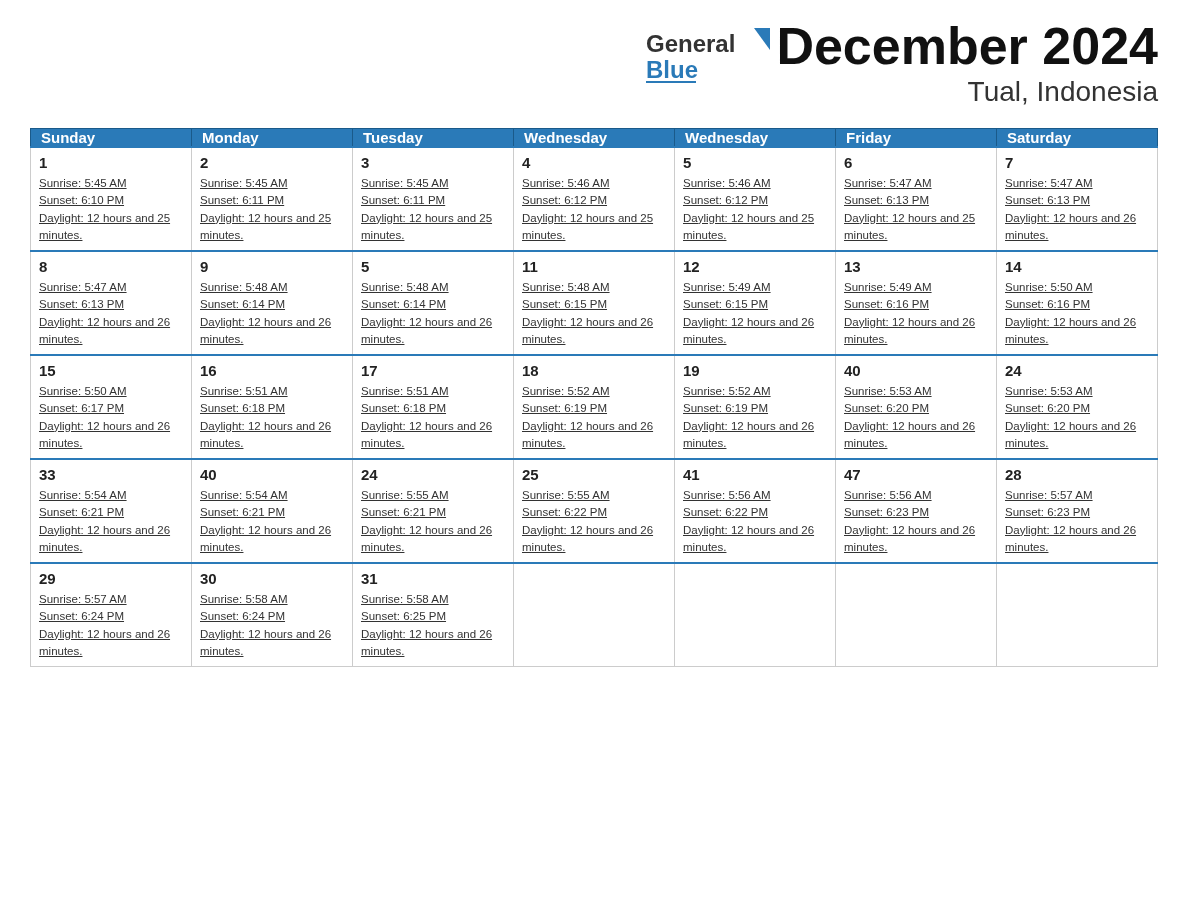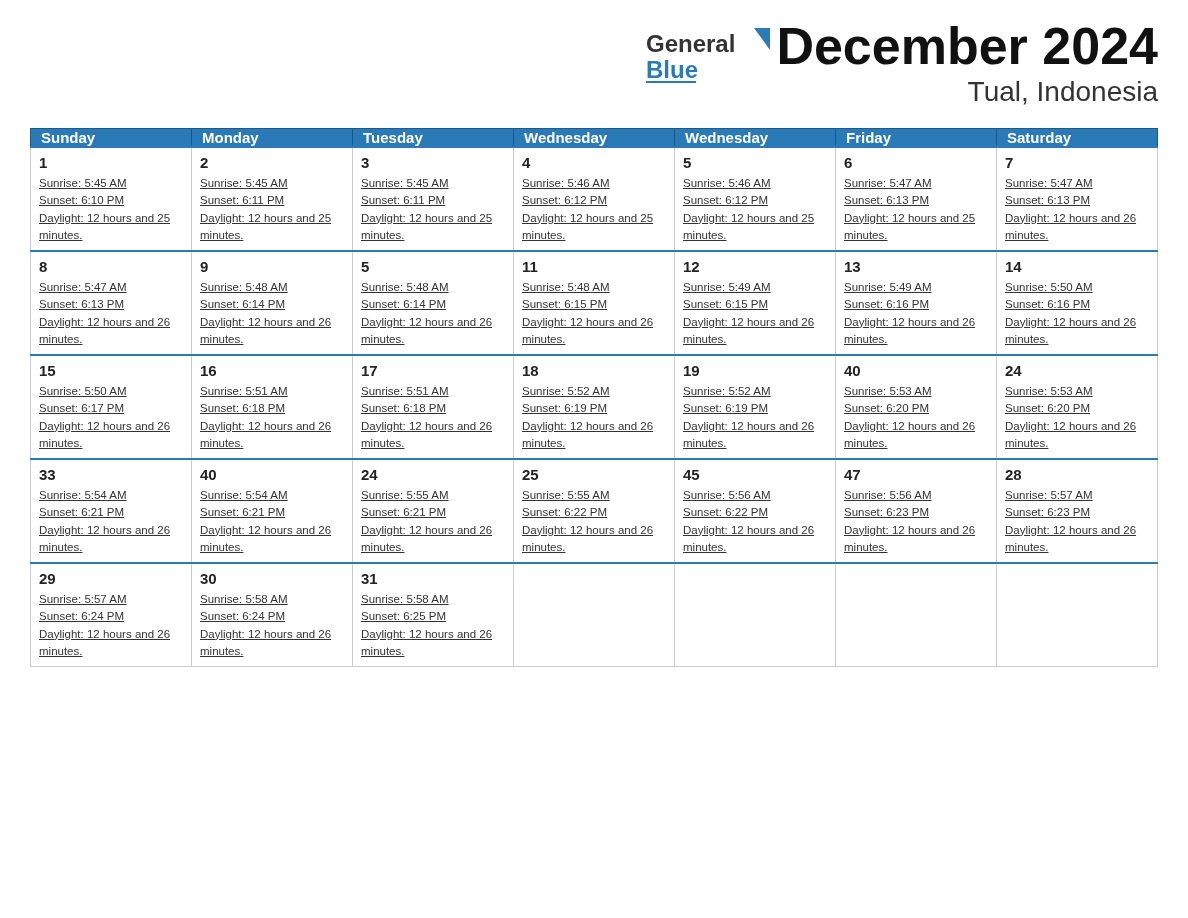--- a/index.html
+++ b/index.html
@@ -318,21 +318,21 @@
       </td>
         <td>
         <span class="day-num">25</span>
         <div class="day-info">
           Sunrise: 5:55 AM<br>
           Sunset: 6:22 PM<br>
           Daylight: 12 hours and 26 minutes.
         </div>
       </td>
         <td>
-        <span class="day-num">45</span>
+        <span class="day-num">41</span>
         <div class="day-info">
           Sunrise: 5:56 AM<br>
           Sunset: 6:22 PM<br>
           Daylight: 12 hours and 26 minutes.
         </div>
       </td>
         <td>
         <span class="day-num">47</span>
         <div class="day-info">
           Sunrise: 5:56 AM<br>

